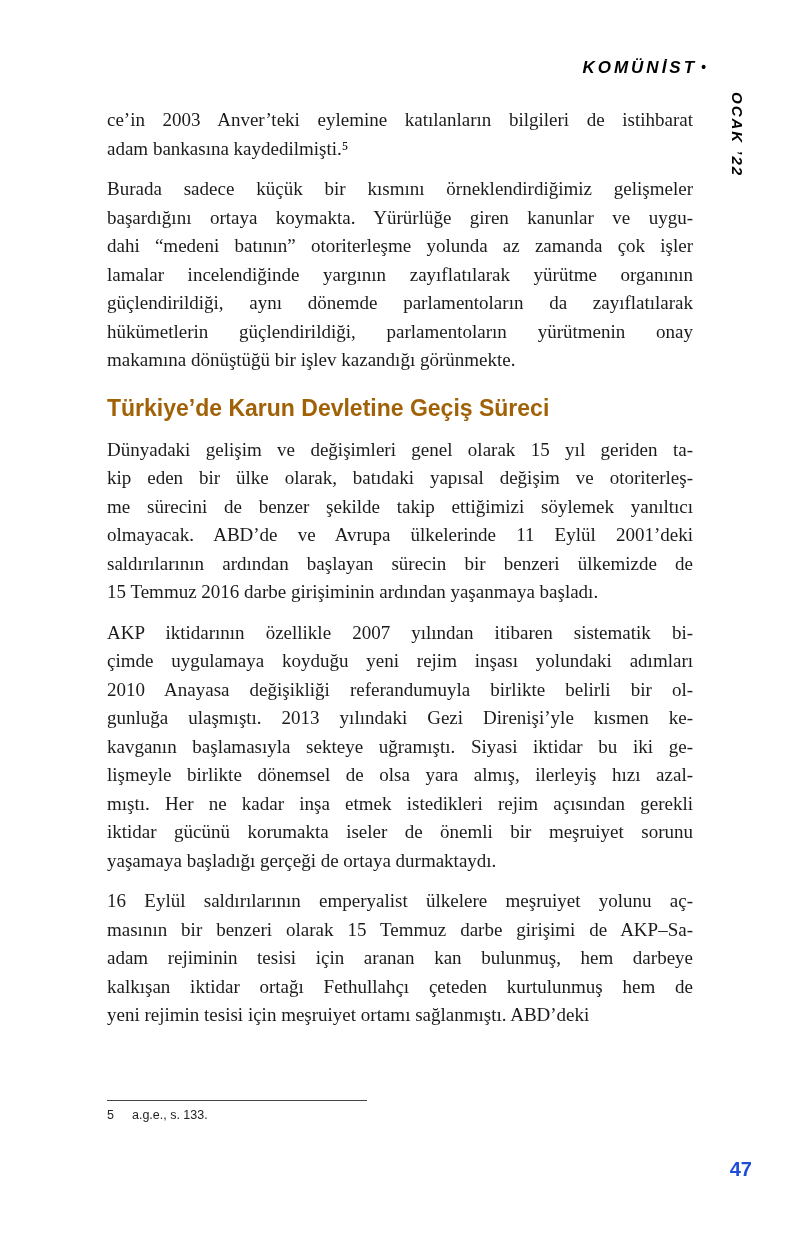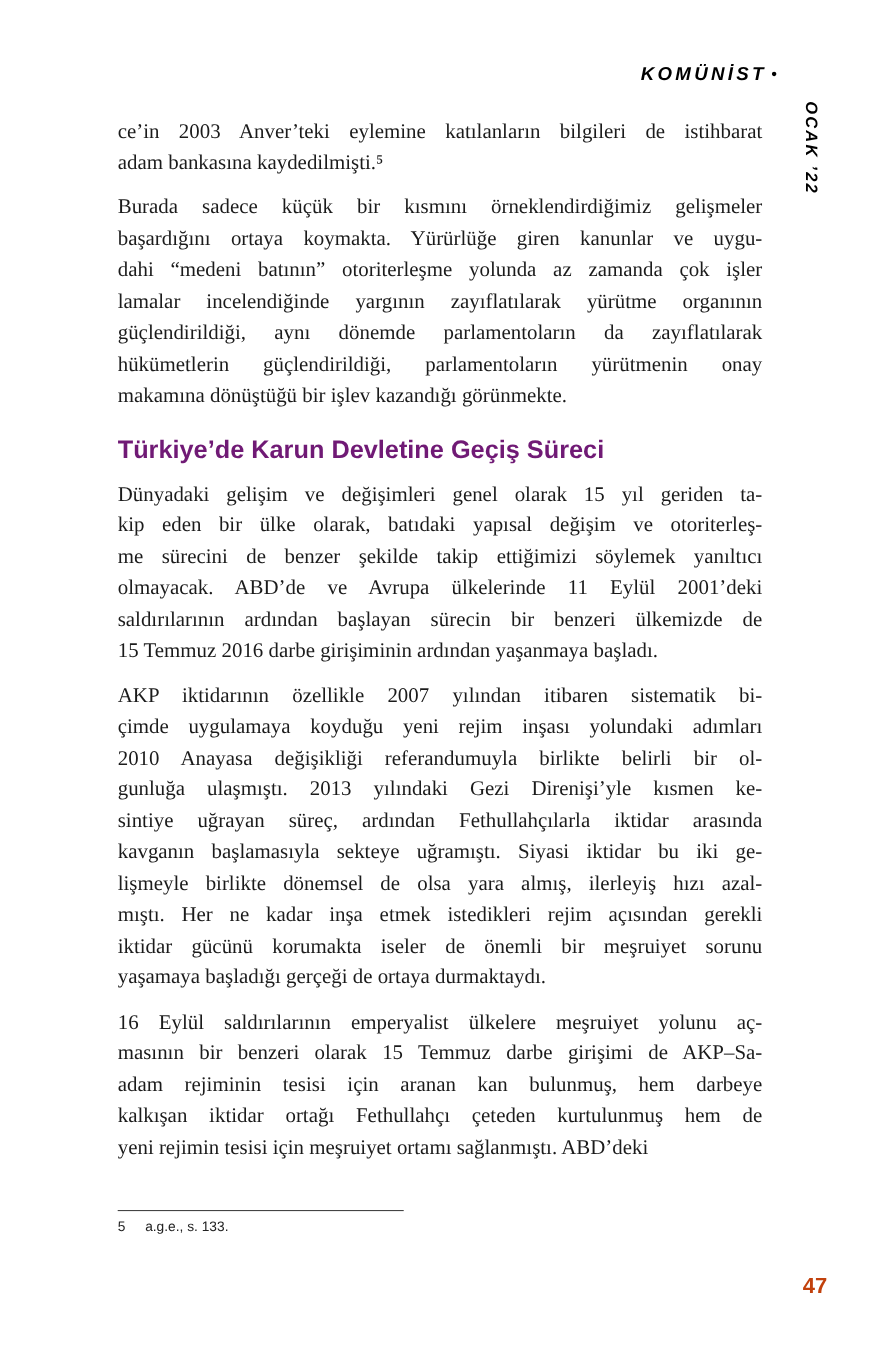--- a/index.html
+++ b/index.html
@@ -69,21 +69,21 @@
     text-align-last: justify;
   }
   .line.last {
     text-align-last: left;
   }
   .heading {
     font-family: "Liberation Sans", sans-serif;
     font-weight: 700;
     font-size: 23px;
     line-height: 30px;
-    color: #701a75;
+    color: #a16207;
     margin: 18px 0 13px 0;
   }
 
   
   .footnote {
     position: absolute;
     left: 107px;
     top: 1100px;
     width: 586px;
     font-family: "Liberation Sans", sans-serif;
@@ -102,21 +102,21 @@
   }
 
   
   .page-number {
     position: absolute;
     right: 46px;
     bottom: 60px;
     font-family: "Liberation Sans", sans-serif;
     font-weight: 700;
     font-size: 20px;
-    color: #c2410c;
+    color: #1d4ed8;
   }
 </style>
 </head>
 <body>
 
 <div class="page">
 
   <div class="journal-header">
     <span>KOMÜNİST</span><span class="bullet">•</span>
   </div>
@@ -144,21 +144,20 @@
         <div class="line">me sürecini de benzer şekilde takip ettiğimizi söylemek yanıltıcı</div>
         <div class="line">olmayacak. ABD’de ve Avrupa ülkelerinde 11 Eylül 2001’deki</div>
         <div class="line">saldırılarının ardından başlayan sürecin bir benzeri ülkemizde de</div>
         <div class="line last">15 Temmuz 2016 darbe girişiminin ardından yaşanmaya başladı.</div>
       </div>
     <div class="para">
         <div class="line">AKP iktidarının özellikle 2007 yılından itibaren sistematik bi-</div>
         <div class="line">çimde uygulamaya koyduğu yeni rejim inşası yolundaki adımları</div>
         <div class="line">2010 Anayasa değişikliği referandumuyla birlikte belirli bir ol-</div>
         <div class="line">gunluğa ulaşmıştı. 2013 yılındaki Gezi Direnişi’yle kısmen ke-</div>
-        <div class="line">sintiye uğrayan süreç, ardından Fethullahçılarla iktidar arasında</div>
         <div class="line">kavganın başlamasıyla sekteye uğramıştı. Siyasi iktidar bu iki ge-</div>
         <div class="line">lişmeyle birlikte dönemsel de olsa yara almış, ilerleyiş hızı azal-</div>
         <div class="line">mıştı. Her ne kadar inşa etmek istedikleri rejim açısından gerekli</div>
         <div class="line">iktidar gücünü korumakta iseler de önemli bir meşruiyet sorunu</div>
         <div class="line last">yaşamaya başladığı gerçeği de ortaya durmaktaydı.</div>
       </div>
     <div class="para">
         <div class="line">16 Eylül saldırılarının emperyalist ülkelere meşruiyet yolunu aç-</div>
         <div class="line">masının bir benzeri olarak 15 Temmuz darbe girişimi de AKP–Sa-</div>
         <div class="line">adam rejiminin tesisi için aranan kan bulunmuş, hem darbeye</div>

